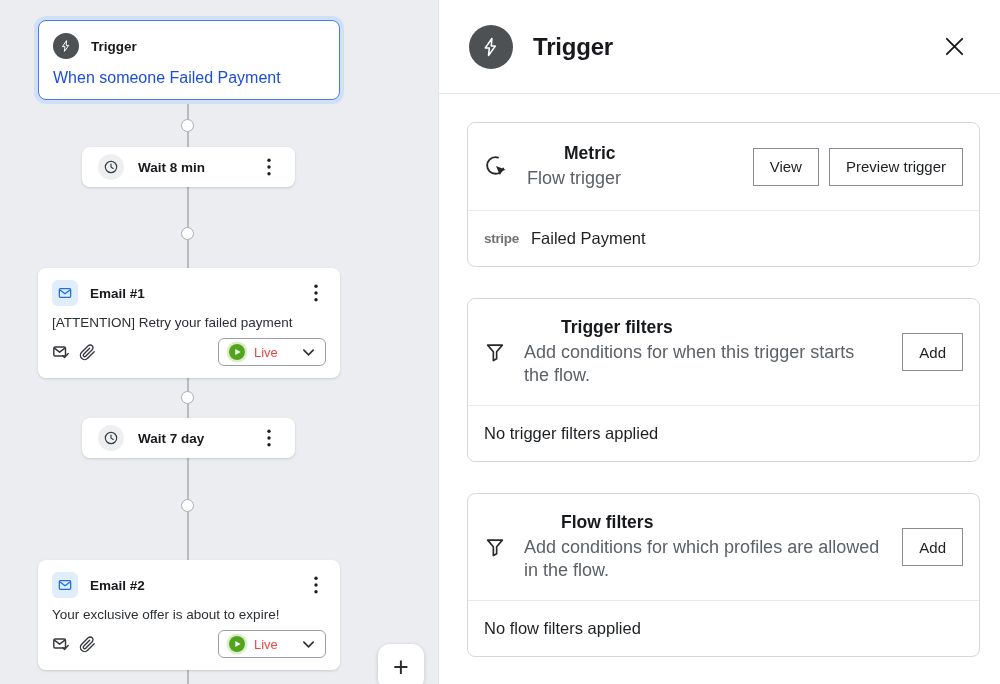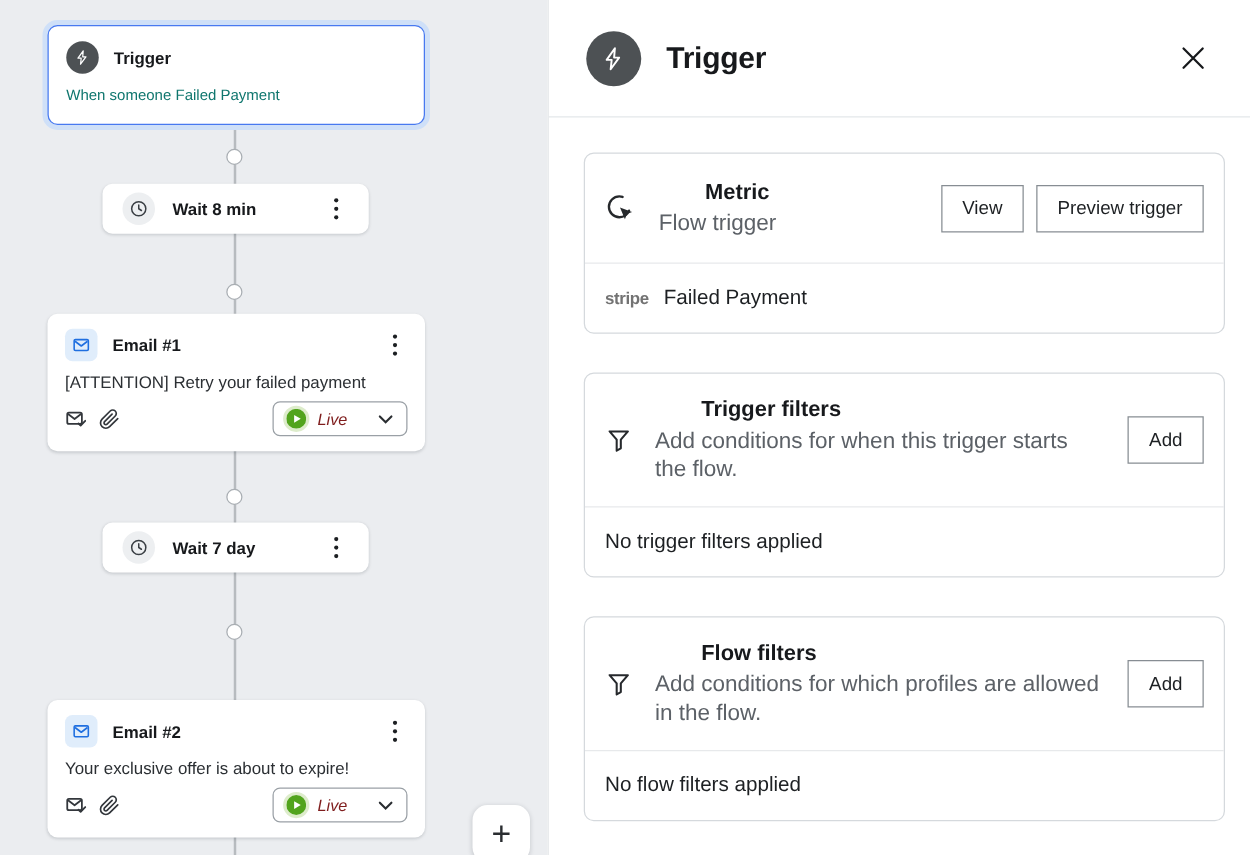--- a/index.html
+++ b/index.html
@@ -14,39 +14,39 @@
   .node { position:absolute; background:#fff; border-radius:8px; z-index:3;
           box-shadow:0 1px 3px rgba(20,30,40,.10), 0 1px 2px rgba(20,30,40,.06); }
 
   .trigger-node { left:38px; top:20px; width:302px; height:80px; padding:12px 14px;
                   border:1.5px solid #4879f0; box-shadow:0 0 0 4px #cfe0f8; }
   .node-head { display:flex; align-items:center; gap:12px; }
   .circle { display:flex; align-items:center; justify-content:center; border-radius:50%; flex:0 0 auto; }
   .circle.dark  { width:26px; height:26px; background:#4d5154; }
   .circle.light { width:26px; height:26px; background:#edeff1; }
   .node-title { font-size:13.5px; font-weight:700; color:#17191c; white-space:nowrap; }
-  .node-sub { margin-top:10px; font-size:12px; color:#0f766e; white-space:nowrap; }
+  .node-sub { margin-top:10px; font-size:16px; color:#1d4ed8; white-space:nowrap; }
 
   .wait-node { left:82px; width:213px; height:40px; display:flex; align-items:center; padding:0 16px; gap:14px; }
   .wait-node .kebab { margin-left:auto; }
   .kebab { width:20px; height:22px; border:none; background:transparent; cursor:pointer;
            display:flex; align-items:center; justify-content:center; }
 
   .email-node { left:38px; width:302px; height:110px; padding:12px 14px; }
   .email-icon-box { width:26px; height:26px; border-radius:6px; background:#e0edfb;
                     display:flex; align-items:center; justify-content:center; flex:0 0 auto; }
   .email-subject { margin-top:9px; font-size:13.5px; color:#2b2f33; white-space:nowrap; }
   .email-foot { margin-top:8px; display:flex; align-items:center; gap:9px; }
   .mini-icon { display:flex; align-items:center; }
   .live-dropdown { margin-left:auto; width:108px; height:28px; background:#fff; border:1px solid #9aa0a6;
                    border-radius:6px; display:flex; align-items:center; padding:0 10px; cursor:pointer;
                    font-family:inherit; }
   .play-badge { width:16px; height:16px; border-radius:50%; margin-right:9px; flex:0 0 auto;
                 box-shadow:0 0 0 2.5px #ddeccb; display:flex; }
-  .live-label { flex:1; text-align:left; font-size:13px; color:#7f1d1d;font-style:italic; }
+  .live-label { flex:1; text-align:left; font-size:13px; color:#ef4444; }
 
   .plus-button { position:absolute; left:378px; top:644px; width:46px; height:46px; border:none;
                  background:#fff; border-radius:12px; box-shadow:0 1px 4px rgba(20,30,40,.18);
                  font-size:27px; font-weight:300; color:#2a2d30; cursor:pointer; line-height:40px; z-index:4;
                  font-family:inherit; }
 
   
   .panel { position:absolute; left:438px; top:0; width:562px; height:684px; background:#fff;
            border-left:1px solid #e2e5e8; }
   .panel-header { height:94px; display:flex; align-items:center; padding:0 30px;
@@ -109,21 +109,21 @@
       <span class="node-title">Wait 8 min</span>
       <button class="kebab">
         <svg width="4" height="18" viewBox="0 0 4 18" fill="#1c1f22">
           <circle cx="2" cy="2.2" r="1.7"></circle>
             <circle cx="2" cy="9" r="1.7"></circle>
             <circle cx="2" cy="15.8" r="1.7"></circle>
         </svg>
       </button>
     </div>
 
-    <div class="node email-node" style="top:251px">
+    <div class="node email-node" style="top:268px">
       <div class="node-head">
         <span class="email-icon-box">
           <svg width="16" height="16" viewBox="0 0 24 24" fill="none" stroke="#1f6fe0" stroke-width="1.9" stroke-linejoin="round">
             <rect x="3.5" y="5.5" width="17" height="13" rx="1.5"></rect>
               <path d="M4.5 7.5 12 13.2 19.5 7.5"></path>
           </svg>
         </span>
         <span class="node-title">Email #1</span>
         <button class="kebab" style="margin-left:auto">
           <svg width="4" height="18" viewBox="0 0 4 18" fill="#1c1f22">

